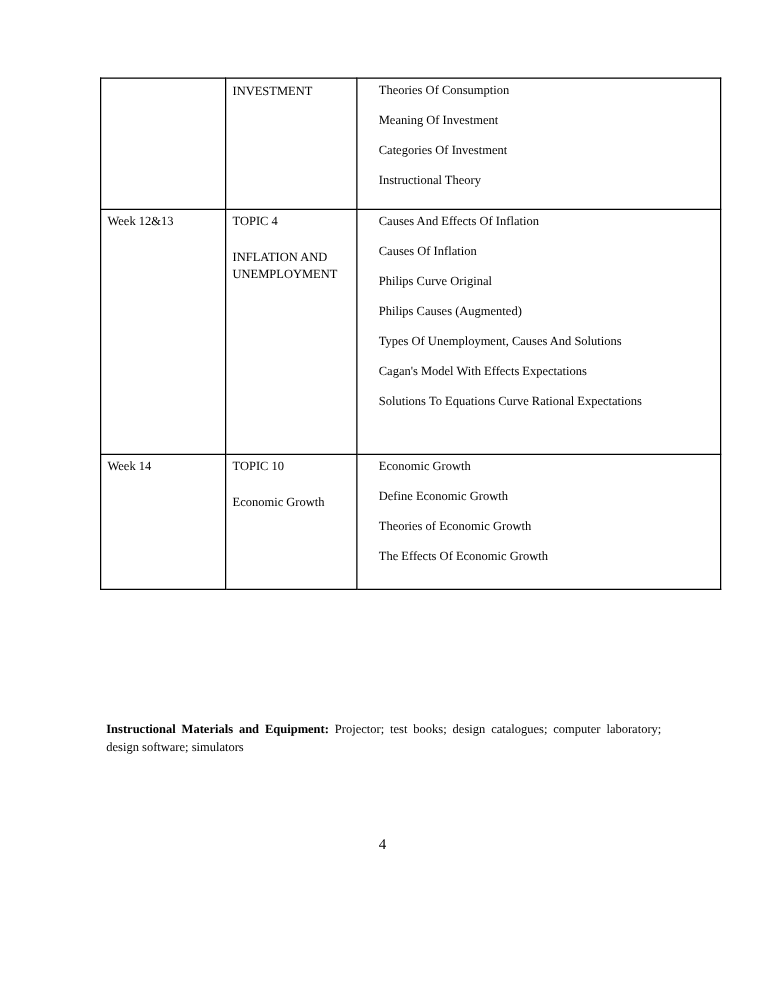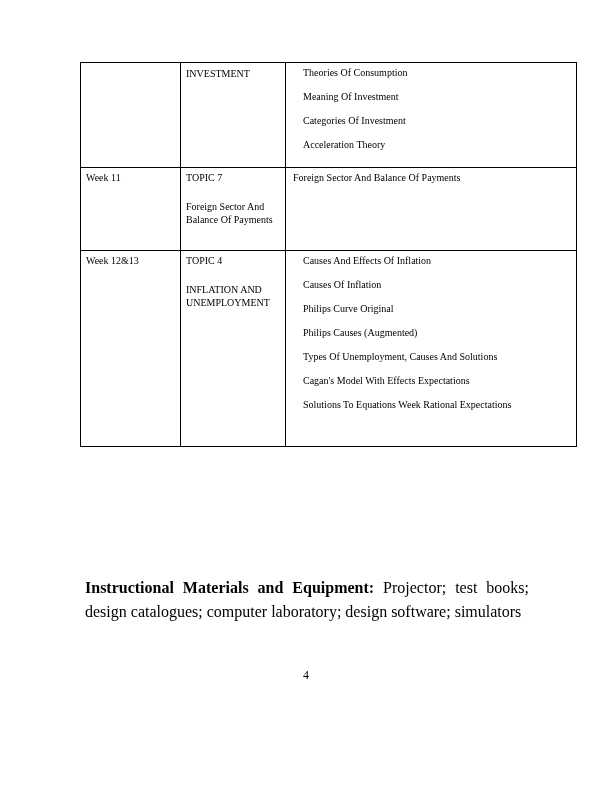--- a/index.html
+++ b/index.html
@@ -50,21 +50,21 @@
     margin: 0 0 13px 12px;
     line-height: 1.1;
   }
   .items-flush .item { margin-left: 2px; }
   .pad-top { padding-top: 15px; }
   .materials {
     position: absolute;
     left: 85px;
     top: 576px;
     width: 444px;
-    font-size: 16px;
+    font-size: 10px;
     line-height: 1.5;
     text-align: justify;
   }
   .materials b { font-weight: bold; }
   .page-number {
     position: absolute;
     left: 0;
     top: 668px;
     width: 612px;
     text-align: center;
@@ -82,56 +82,59 @@
       <td class="col-week">
         <p></p>
       </td>
       <td class="col-topic">
         <p class="topic-sub">INVESTMENT</p>
       </td>
       <td class="col-content">
         <p class="item">Theories Of Consumption</p>
         <p class="item">Meaning Of Investment</p>
         <p class="item">Categories Of Investment</p>
-        <p class="item">Acceleration Theory</p>
+        <p class="item">Instructional Theory</p>
       </td>
     </tr>
 
-    <tr class="row-1">
-      <td class="col-week">
-        <p>Week 11</p>
-      </td>
-      <td class="col-topic">
-        <p class="topic-title">TOPIC 7</p>
-        <p class="topic-sub">Foreign Sector And Balance Of Payments</p>
-      </td>
-      <td class="col-content items-flush">
-        <p class="item">Foreign Sector And Balance Of Payments</p>
-      </td>
-    </tr>
 
     <tr class="row-2">
       <td class="col-week">
         <p>Week 12&amp;13</p>
       </td>
       <td class="col-topic">
         <p class="topic-title">TOPIC 4</p>
         <p class="topic-sub">INFLATION AND UNEMPLOYMENT</p>
       </td>
       <td class="col-content pad-top">
         <p class="item">Causes And Effects Of Inflation</p>
         <p class="item">Causes Of Inflation</p>
         <p class="item">Philips Curve Original</p>
         <p class="item">Philips Causes (Augmented)</p>
         <p class="item">Types Of Unemployment, Causes And Solutions</p>
         <p class="item">Cagan's Model With Effects Expectations</p>
-        <p class="item">Solutions To Equations Week Rational Expectations</p>
+        <p class="item">Solutions To Equations Curve Rational Expectations</p>
       </td>
     </tr>
 
+    <tr class="row-3">
+      <td class="col-week">
+        <p>Week 14</p>
+      </td>
+      <td class="col-topic">
+        <p class="topic-title">TOPIC 10</p>
+        <p class="topic-sub">Economic Growth</p>
+      </td>
+      <td class="col-content">
+        <p class="item">Economic Growth</p>
+        <p class="item">Define Economic Growth</p>
+        <p class="item">Theories of Economic Growth</p>
+        <p class="item">The Effects Of Economic Growth</p>
+      </td>
+    </tr>
   </tbody>
     </table>
 
   <p class="materials"><b>Instructional Materials and Equipment:</b> <span>Projector; test books; design catalogues; computer laboratory; design software; simulators</span></p>
 
   <div class="page-number">4</div>
 
 </div>
 
 </body></html>

